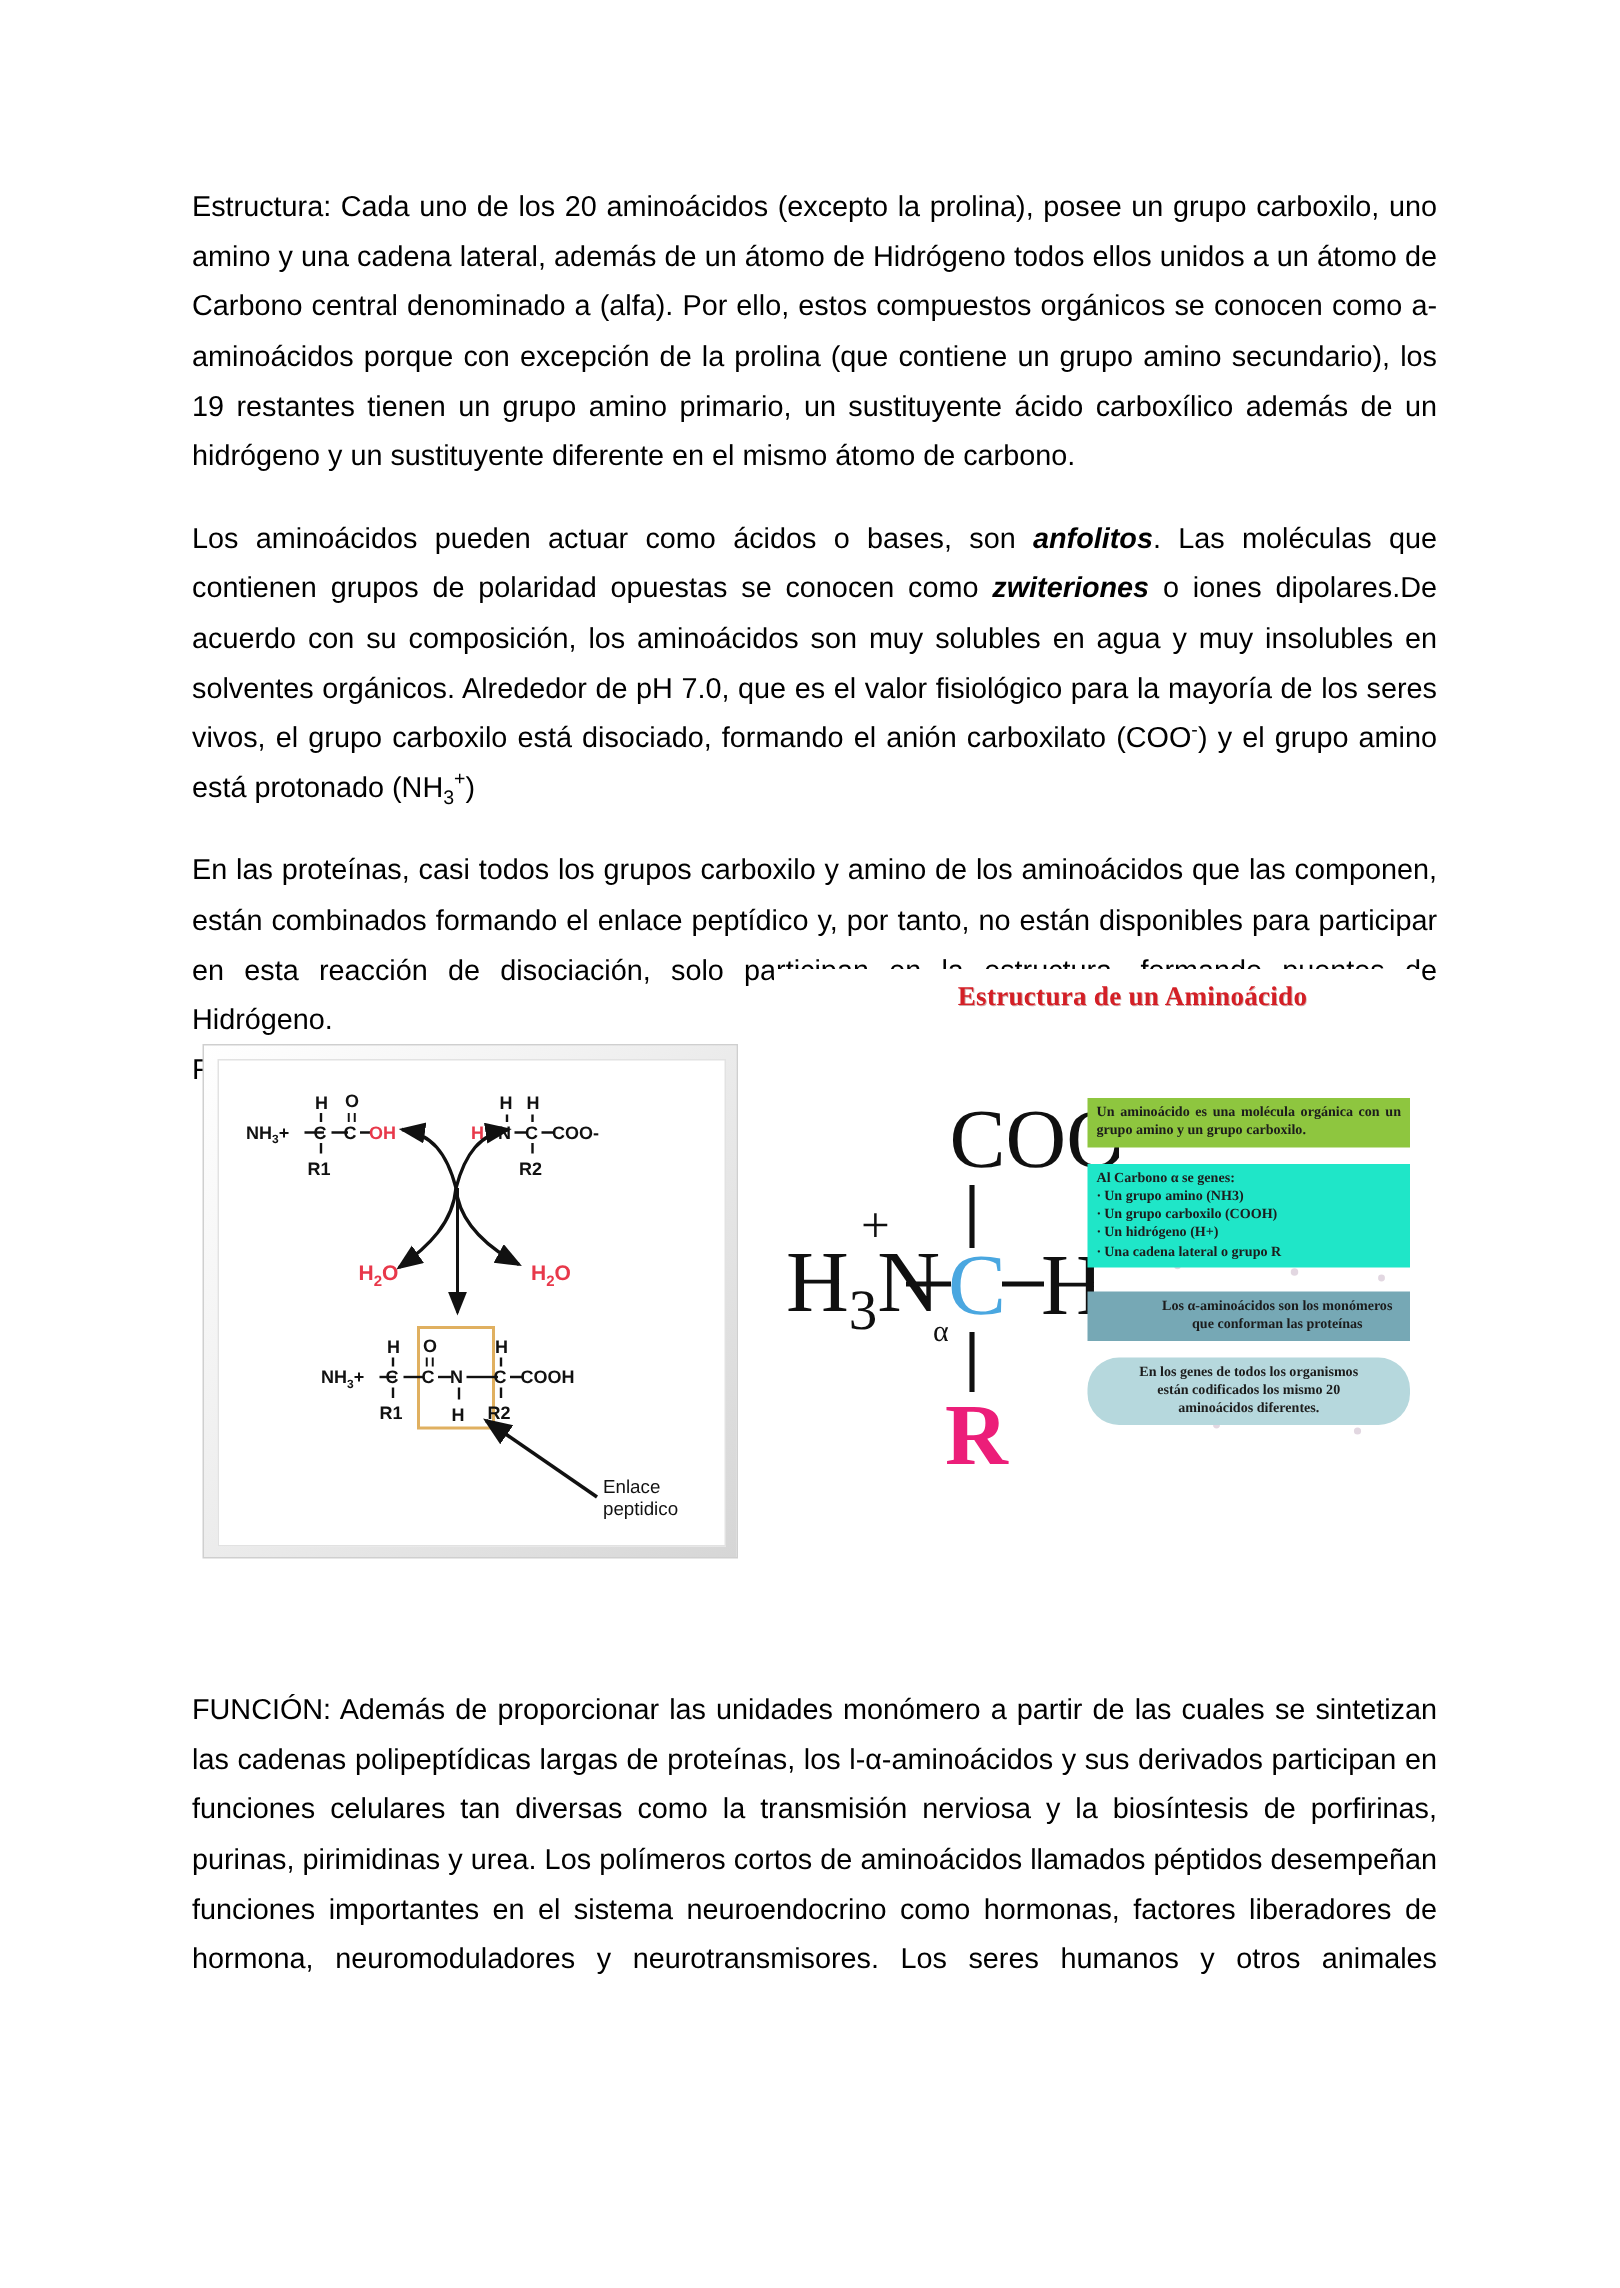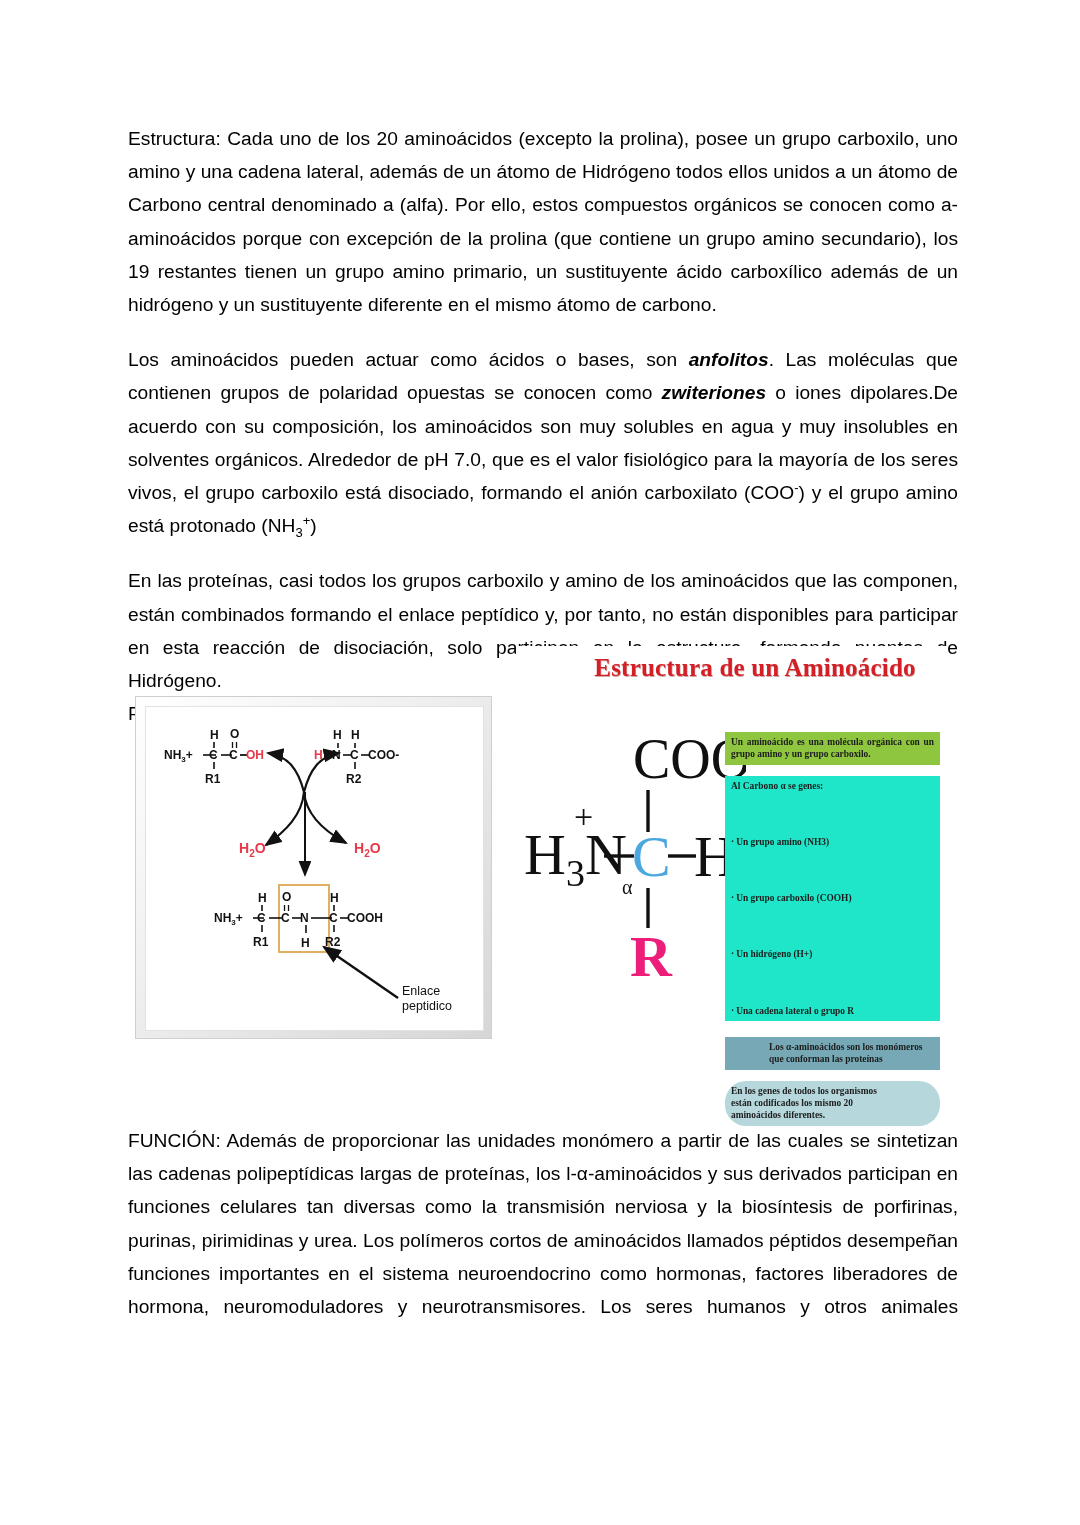--- a/index.html
+++ b/index.html
@@ -80,21 +80,21 @@
     background: #ffffff;
   }
   .aa-title {
     position: absolute;
     left: 74px;
     top: 8px;
     width: 330px;
     text-align: center;
     font-family: "Liberation Serif", serif;
     font-weight: bold;
-    font-size: 25px;
+    font-size: 18px;
     color: #d41f26;
     letter-spacing: 0.2px;
     text-shadow: 0.6px 0.6px 0 rgba(120,10,10,.35);
   }
   .aa-formula {
     position: absolute;
     left: 0px;
     top: 60px;
     width: 230px;
     height: 300px;
@@ -110,27 +110,27 @@
     box-sizing: border-box;
     font-family: "Liberation Serif", serif;
     font-weight: bold;
     font-size: 9.4px;
     line-height: 12.3px;
     color: #1c1c1c;
     padding: 4px 6px;
   }
   .box-green   { background:#8ec63f; text-align: justify; }
   .box-cyan    { background:#1fe6c8; text-align: left; }
-  .box-steel   { background:#76a8b5; text-align: left; padding-left: 44px; }
-  .box-ltblue  { background:#b6d8dd; text-align: left; border-radius: 21px; }
+  .box-steel   { background:#76a8b5; text-align: center; padding-left: 44px; }
+  .box-ltblue  { background:#b6d8dd; text-align: center; border-radius: 21px; }
   .aa-gap-a { height: 11px; }
   .aa-gap-b { height: 16px; }
   .aa-gap-c { height: 11px; }
   .bullets { margin: 0; padding: 0; list-style: none; }
-  .bullets li { white-space: nowrap; margin-top: 44px; }
+  .bullets li { white-space: nowrap; }
   .bullets li::before { content: "\00B7"; margin-right: 2px; }
   .specks {
     position: absolute;
     pointer-events: none;
     opacity: .55;
   }
 </style>
 </head>
 <body>
 

